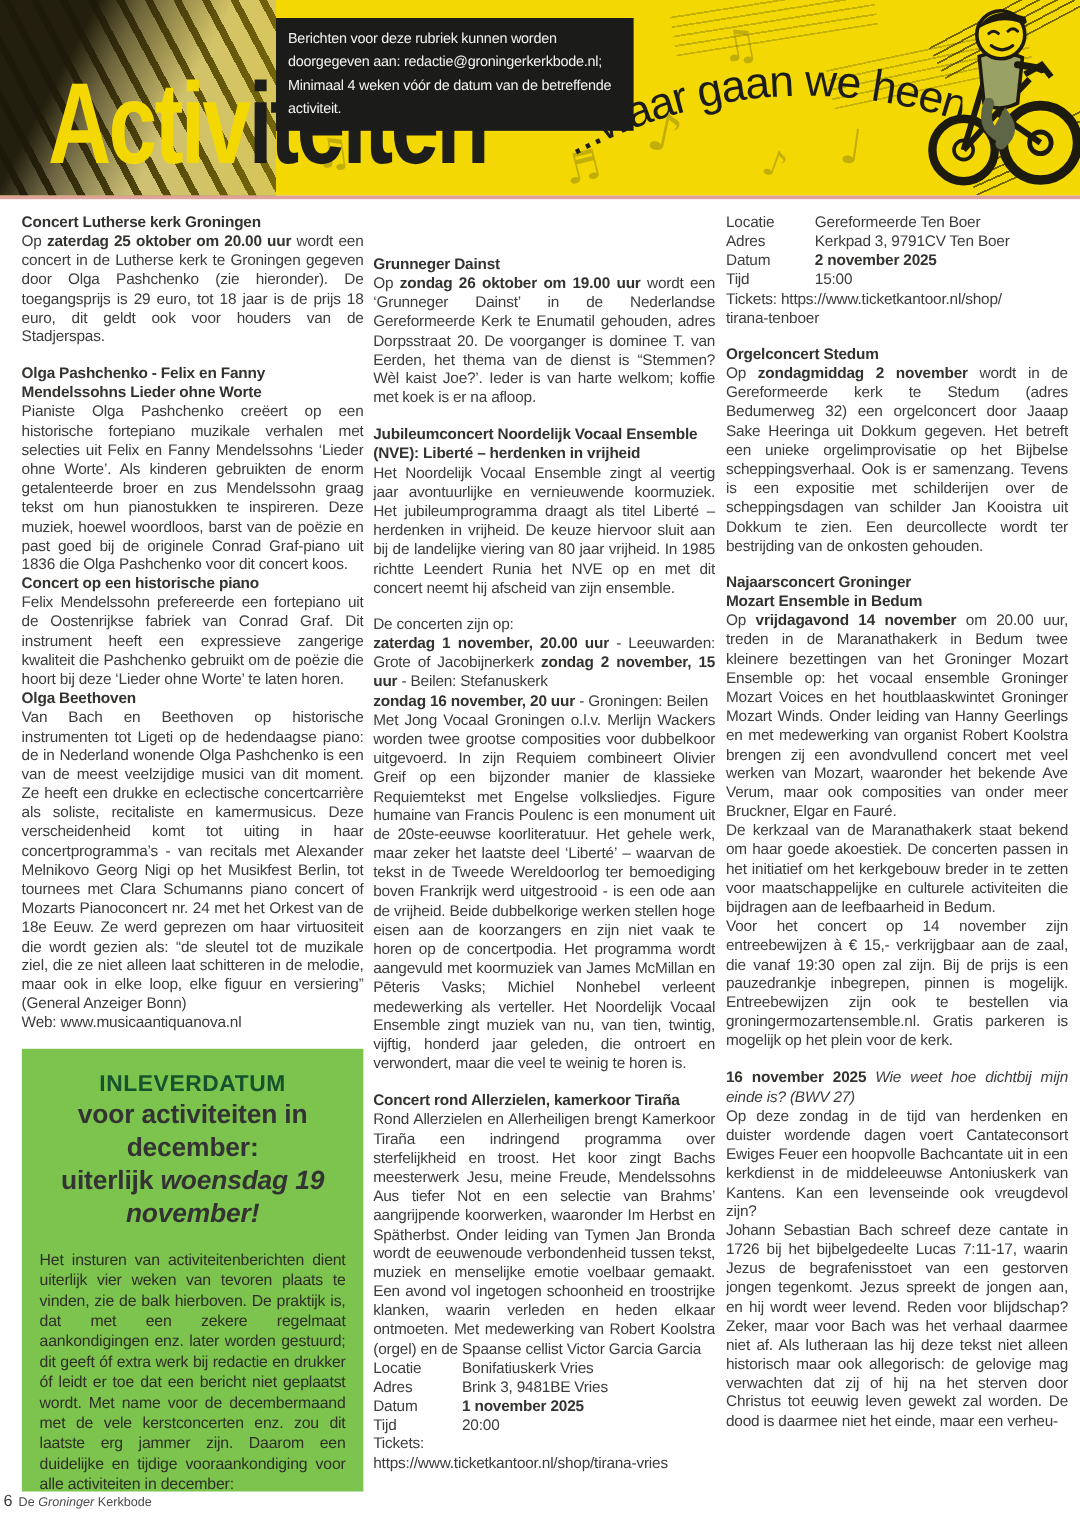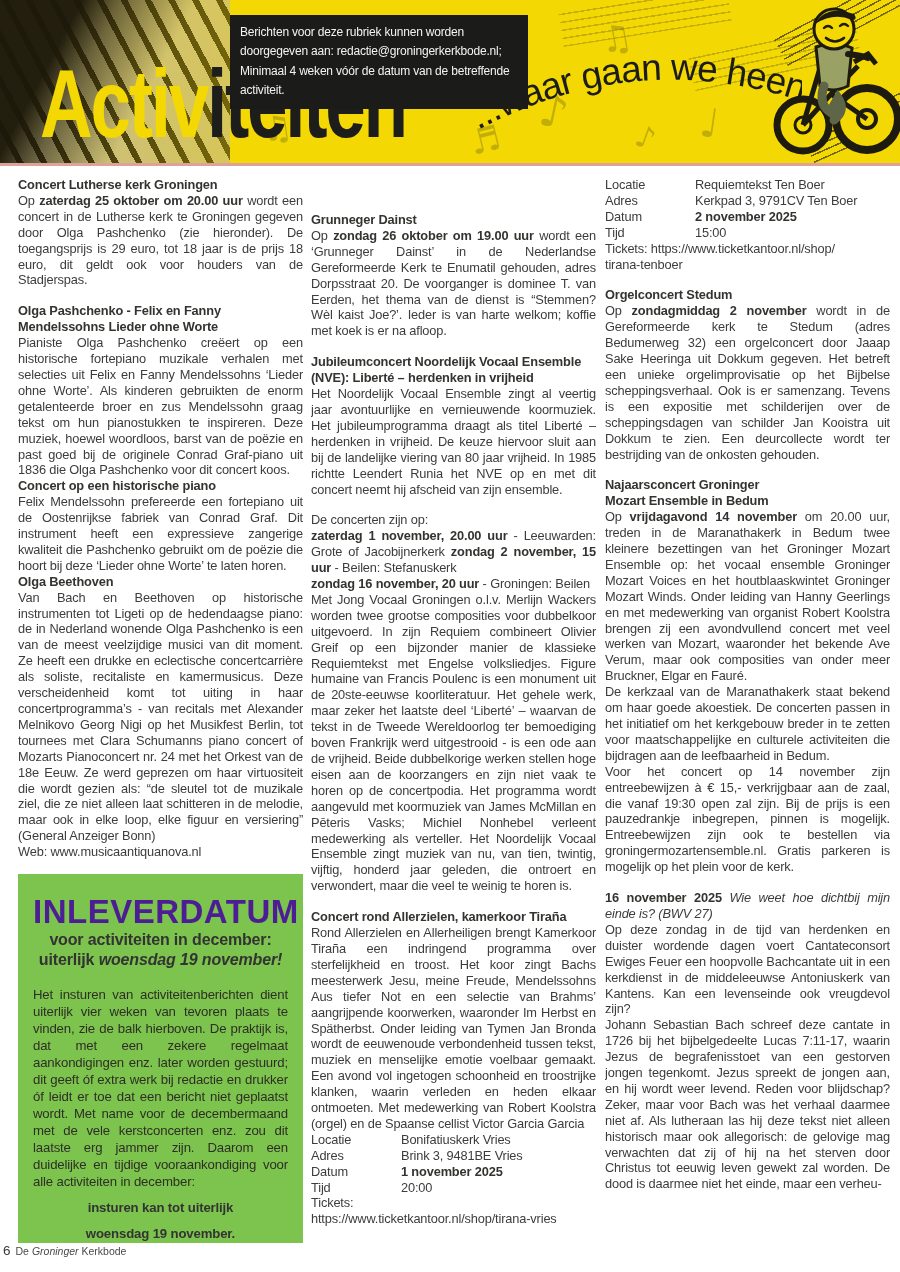--- a/index.html
+++ b/index.html
@@ -31,29 +31,29 @@
 
   
   .col{position:absolute;top:177px;width:285px;height:1066px;overflow:hidden;
        font-size:12.8px;line-height:15.9px;letter-spacing:-0.15px;text-align:justify;}
   .col-1{left:18px;}  .col-2{left:311px;margin-top:35px;}  .col-3{left:605px;}
   .blk-h{font-weight:bold;color:#333330;}
   .blk-p{margin:0;}
   .blk-gap{height:15px;}
   .b{font-weight:bold;color:#333330;}
   .i{font-style:italic;}
-  .kv-row{display:flex;gap:16px;}
+  .kv-row{display:flex;}
   .kv-label{width:74px;flex:none;}
   .kv-value{flex:1;text-align:left;}
 
   
   .green-box{margin-top:14px;background:#7cc44d;color:#2e2e26;padding:20px 15px 16px;
              font-size:13.2px;line-height:17px;}
-  .gb-title{text-align:right;font-size:33px;font-weight:bold;letter-spacing:0.5px;line-height:1.1;color:#4c1d95;}
-  .gb-sub{text-align:center;font-size:16px;font-weight:bold;line-height:1.25;color:#333;}
+  .gb-title{text-align:center;font-size:19px;font-weight:bold;letter-spacing:0.5px;line-height:1.1;color:#14532d;}
+  .gb-sub{text-align:center;font-size:22px;font-weight:bold;line-height:1.25;color:#333;}
   .gb-body{margin-top:16px;text-align:justify;}
   .gb-center{text-align:center;font-weight:bold;margin-top:9px;color:#333;}
 
   
   .footer{position:absolute;left:3px;top:1243px;color:#4a4a4a;font-size:10.5px;}
   .footer .num{font-size:13.5px;color:#3a3a3a;margin-right:5px;}
   .footer .it{font-style:italic;}
 </style>
 </head>
 <body>
@@ -159,21 +159,21 @@
           <span class="kv-value">20:00</span>
         </div>
       </div>
       <p class="blk-p">Tickets:</p>
       <p class="blk-p">https://www.ticketkantoor.nl/shop/tirana-vries</p>
     </div>
   <div class="col col-3">
       <div>
         <div class="kv-row">
           <span class="kv-label">Locatie</span>
-          <span class="kv-value">Requiemtekst Ten Boer</span>
+          <span class="kv-value">Gereformeerde Ten Boer</span>
         </div>
         <div class="kv-row">
           <span class="kv-label">Adres</span>
           <span class="kv-value">Kerkpad 3, 9791CV Ten Boer</span>
         </div>
         <div class="kv-row">
           <span class="kv-label">Datum</span>
           <span class="kv-value b">2 november 2025</span>
         </div>
         <div class="kv-row">

